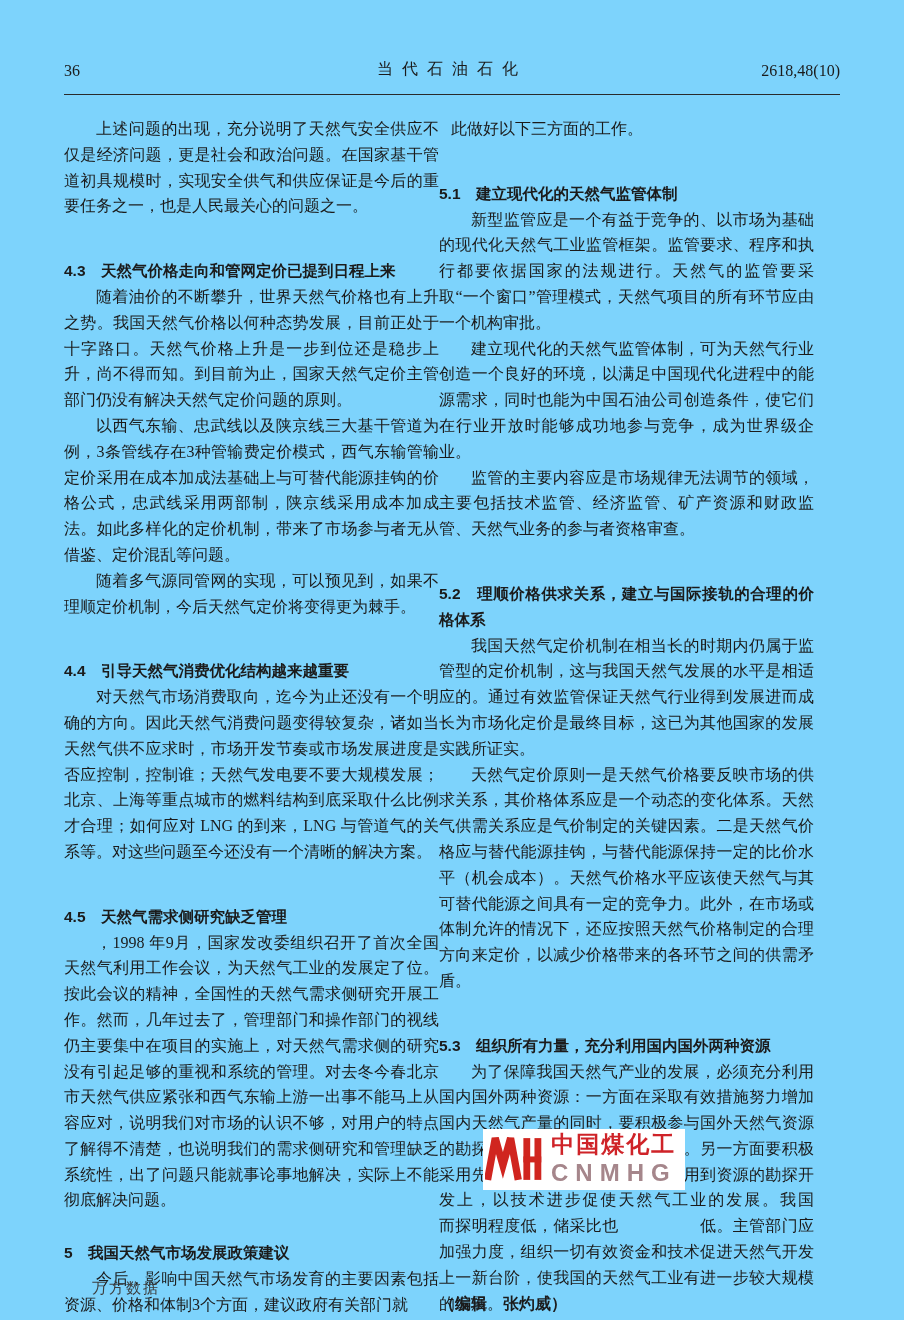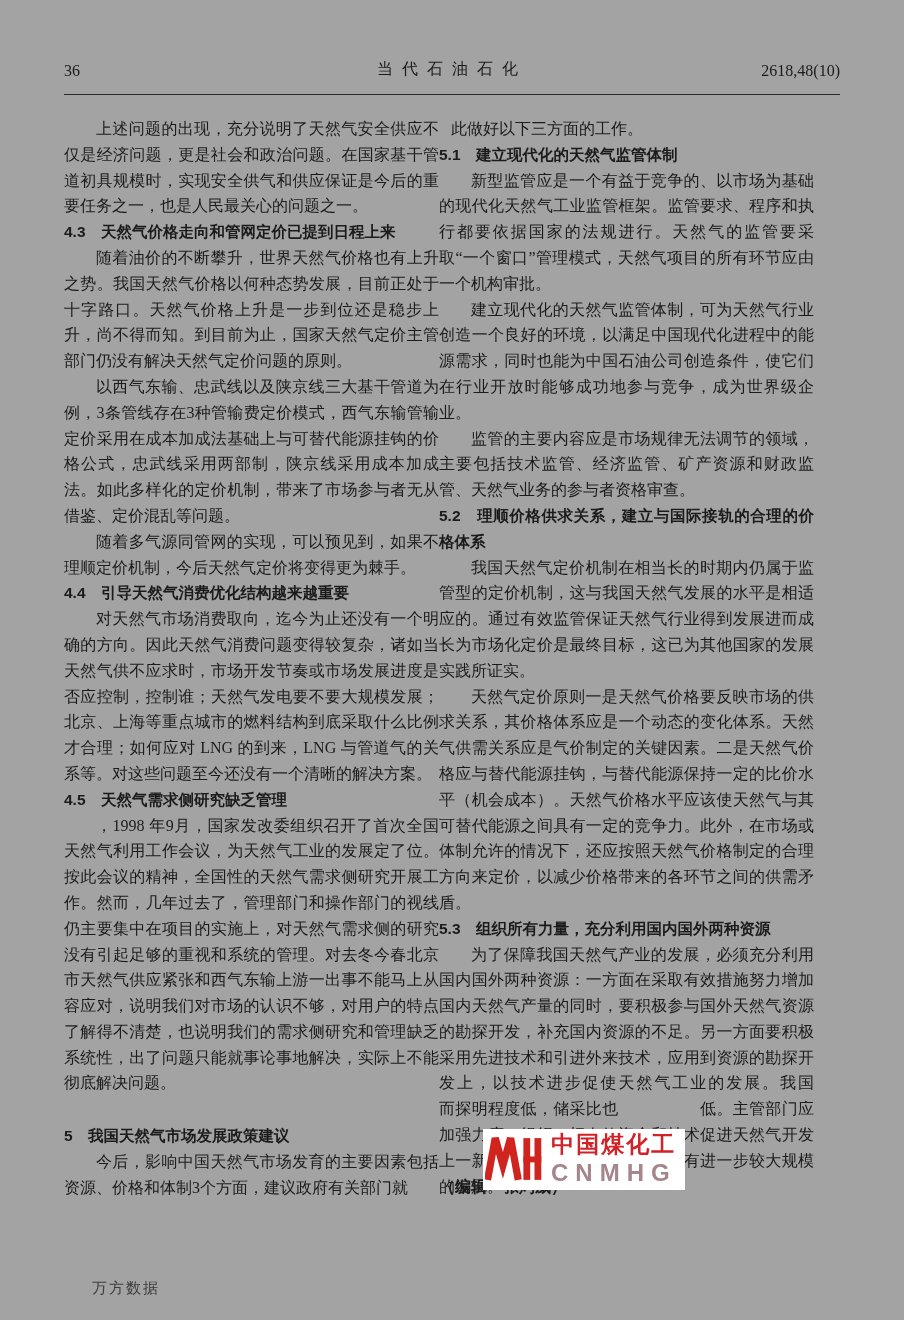--- a/index.html
+++ b/index.html
@@ -2,21 +2,21 @@
 <html><head>
   <meta charset="utf-8">
   <style>
     html, body { margin: 0; padding: 0; background: #ffffff; }
     body { width: 904px; height: 1320px; }
 
     .page {
       position: relative;
       width: 904px;
       height: 1320px;
-      background: #a3a3a3;
+      background: #7dd3fc;
       overflow: hidden;
       color: #1b1b1b;
       font-family: "Liberation Serif", "DejaVu Serif", serif;
     }
 
     
     .header {
       position: absolute;
       top: 62px;
       left: 64px;
@@ -48,20 +48,21 @@
       font-size: 16px;
       line-height: 25.8px;
       text-align: justify;
     }
     .para { text-indent: 32px; }
     .no-indent { text-indent: 0; margin-left: 12px; }
     .heading {
       font-weight: 700;
       font-family: "Liberation Sans", "DejaVu Sans", sans-serif;
       font-size: 15.5px;
+      margin-top: 39px;
     }
     .heading.spaced { margin-top: 27px; }
     .editor-note {
       text-align: left;
       margin-top: -25.8px;
       font-family: "Liberation Sans", "DejaVu Sans", sans-serif;
       font-weight: 700;
     }
 
     

